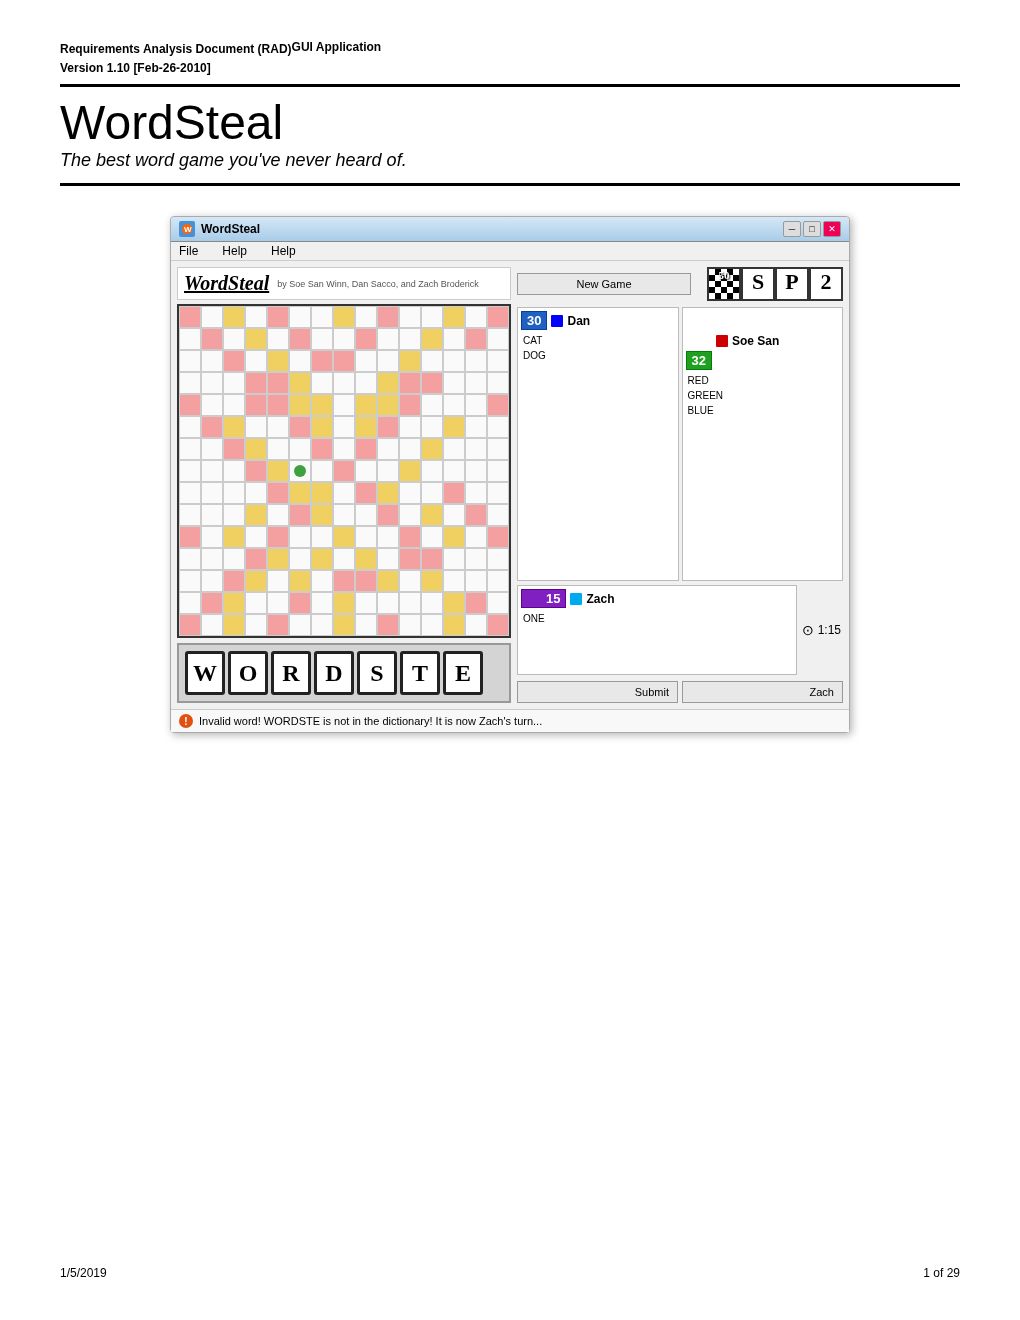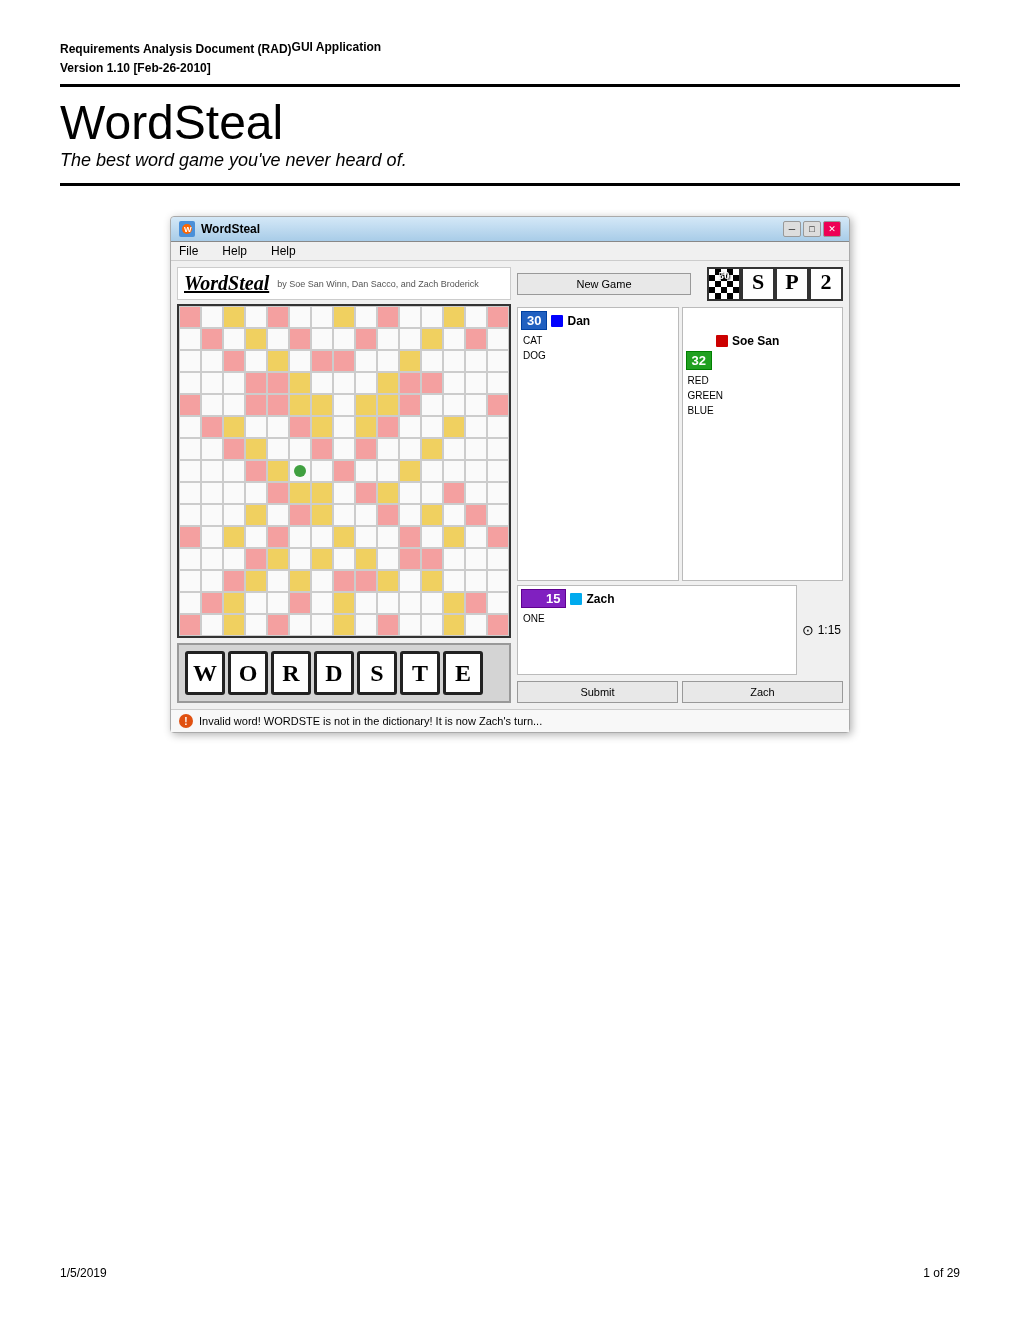--- a/index.html
+++ b/index.html
@@ -309,21 +309,21 @@
       grid-template-columns: 1fr 1fr;
       gap: 4px;
       margin-top: 2px;
     }
     .action-btn {
       padding: 4px 8px;
       font-size: 11px;
       background: #e8e8e8;
       border: 1px solid #999;
       cursor: pointer;
-      text-align: center;
+      text-align: right;
     }
 
     
     .status-bar {
       background: #f8f8f8;
       border-top: 1px solid #ccc;
       padding: 4px 8px;
       font-size: 11px;
       display: flex;
       align-items: center;

